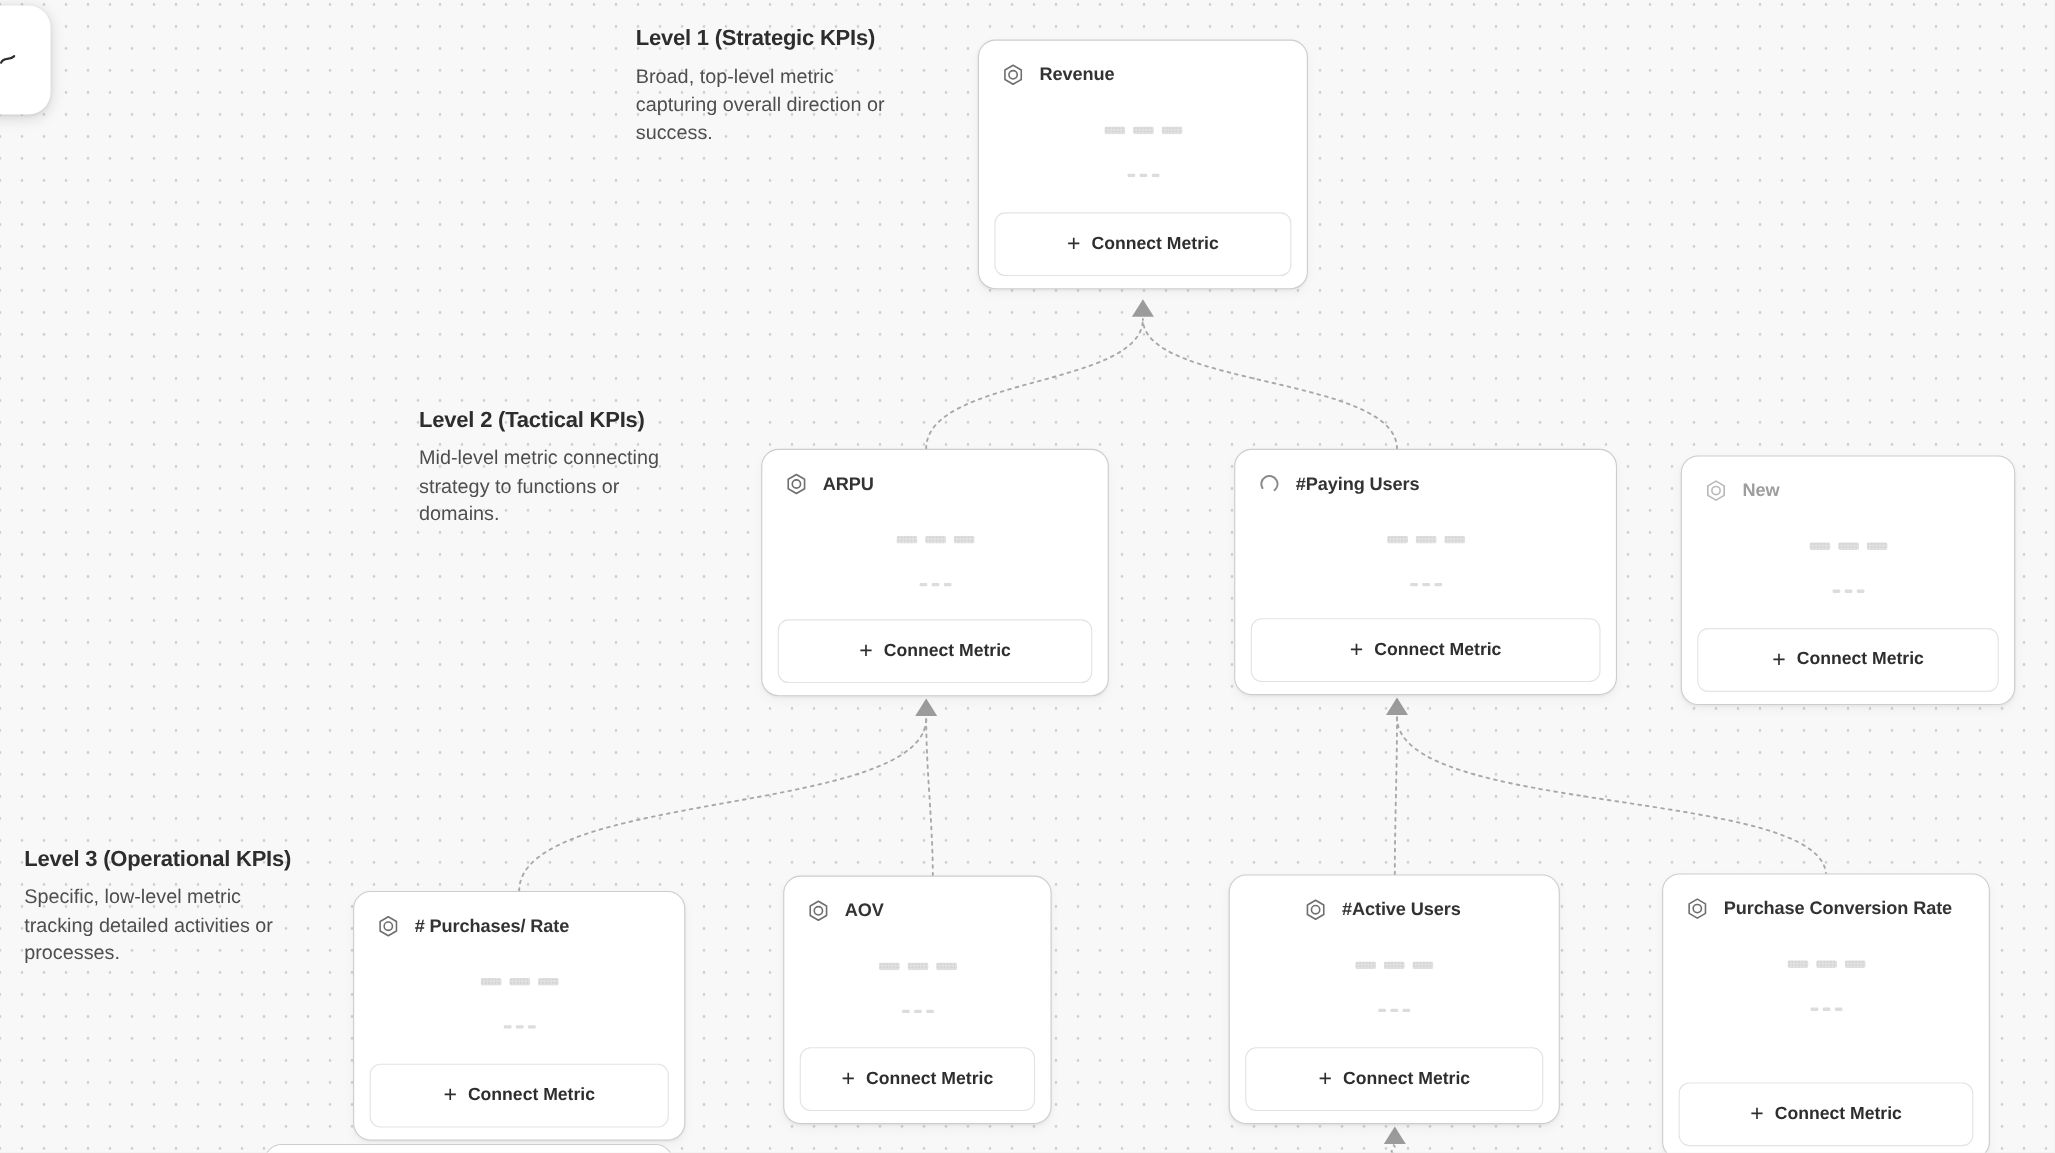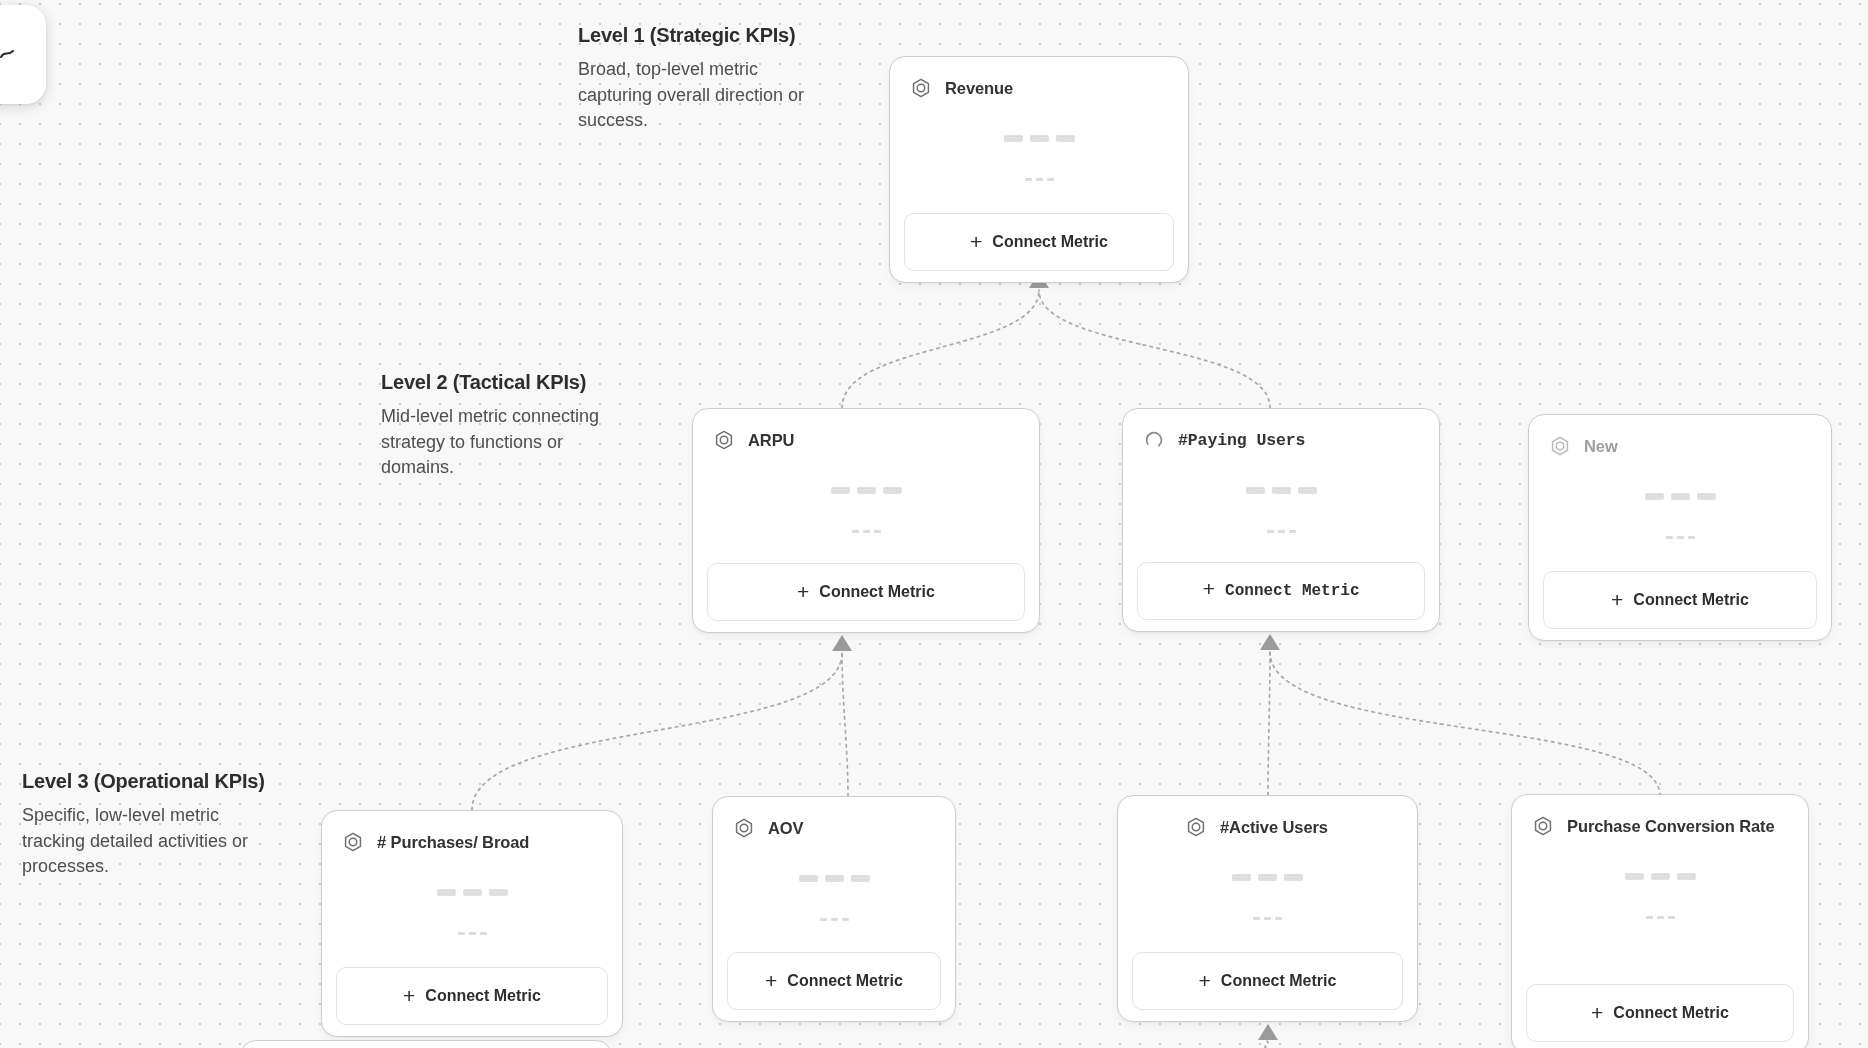--- a/index.html
+++ b/index.html
@@ -78,21 +78,21 @@
   </div>
   <div class="section" style="left:381px;top:371px;width:240px;">
     <h2>Level 2 (Tactical KPIs)</h2>
     <p>Mid-level metric connecting strategy to functions or domains.</p>
   </div>
   <div class="section" style="left:22px;top:770px;width:262px;">
     <h2>Level 3 (Operational KPIs)</h2>
     <p>Specific, low-level metric tracking detailed activities or processes.</p>
   </div>
 
-  <div class="card" style="left:889px;top:56px;width:300px;height:227px;">
+  <div class="card" style="left:889px;top:36px;width:300px;height:227px;">
     <div class="card-head">
       <span class="micon">
         <svg width="22" height="22" viewBox="0 0 24 24" fill="none" stroke="#6f6f6f" stroke-width="1.6" stroke-linejoin="round">
             <path d="M12 2.6 L20.1 7.3 V16.7 L12 21.4 L3.9 16.7 V7.3 Z"></path>
             <circle cx="12" cy="12" r="4.1"></circle>
           </svg>
       </span>
       <span class="ctitle">Revenue</span>
     </div>
     <div class="skel">
@@ -106,21 +106,21 @@
           <i></i>
           <i></i>
         </div>
     </div>
     <div class="connect-btn">
       <span class="plus">+</span>
       <span>Connect Metric</span>
     </div>
   </div>
 
-  <div class="card" style="left:692px;top:408px;width:348px;height:225px;">
+  <div class="card" style="left:692px;top:408px;width:316px;height:225px;">
     <div class="card-head">
       <span class="micon">
         <svg width="22" height="22" viewBox="0 0 24 24" fill="none" stroke="#6f6f6f" stroke-width="1.6" stroke-linejoin="round">
             <path d="M12 2.6 L20.1 7.3 V16.7 L12 21.4 L3.9 16.7 V7.3 Z"></path>
             <circle cx="12" cy="12" r="4.1"></circle>
           </svg>
       </span>
       <span class="ctitle">ARPU</span>
     </div>
     <div class="skel">
@@ -134,21 +134,21 @@
           <i></i>
           <i></i>
         </div>
     </div>
     <div class="connect-btn">
       <span class="plus">+</span>
       <span>Connect Metric</span>
     </div>
   </div>
 
-  <div class="card" style="left:1122px;top:408px;width:318px;height:224px;font-family:Liberation Mono, monospace;">
+  <div class="card" style="left:1122px;top:408px;width:348px;height:224px;">
     <div class="card-head">
       <span class="micon">
         <svg width="22" height="22" viewBox="0 0 24 24" fill="none" stroke="#8a8a8a" stroke-width="2" stroke-linecap="round">
             <circle cx="12" cy="12" r="8" stroke-dasharray="36 15" transform="rotate(150 12 12)"></circle>
           </svg>
       </span>
       <span class="ctitle">#Paying Users</span>
     </div>
     <div class="skel">
       <div class="skr1">
@@ -197,21 +197,21 @@
   </div>
 
   <div class="card" style="left:321px;top:810px;width:302px;height:227px;">
     <div class="card-head">
       <span class="micon">
         <svg width="22" height="22" viewBox="0 0 24 24" fill="none" stroke="#6f6f6f" stroke-width="1.6" stroke-linejoin="round">
             <path d="M12 2.6 L20.1 7.3 V16.7 L12 21.4 L3.9 16.7 V7.3 Z"></path>
             <circle cx="12" cy="12" r="4.1"></circle>
           </svg>
       </span>
-      <span class="ctitle"># Purchases/ Broad</span>
+      <span class="ctitle"># Purchases/ Rate</span>
     </div>
     <div class="skel">
       <div class="skr1">
           <i></i>
           <i></i>
           <i></i>
         </div>
       <div class="skr2">
           <i></i>
           <i></i>

